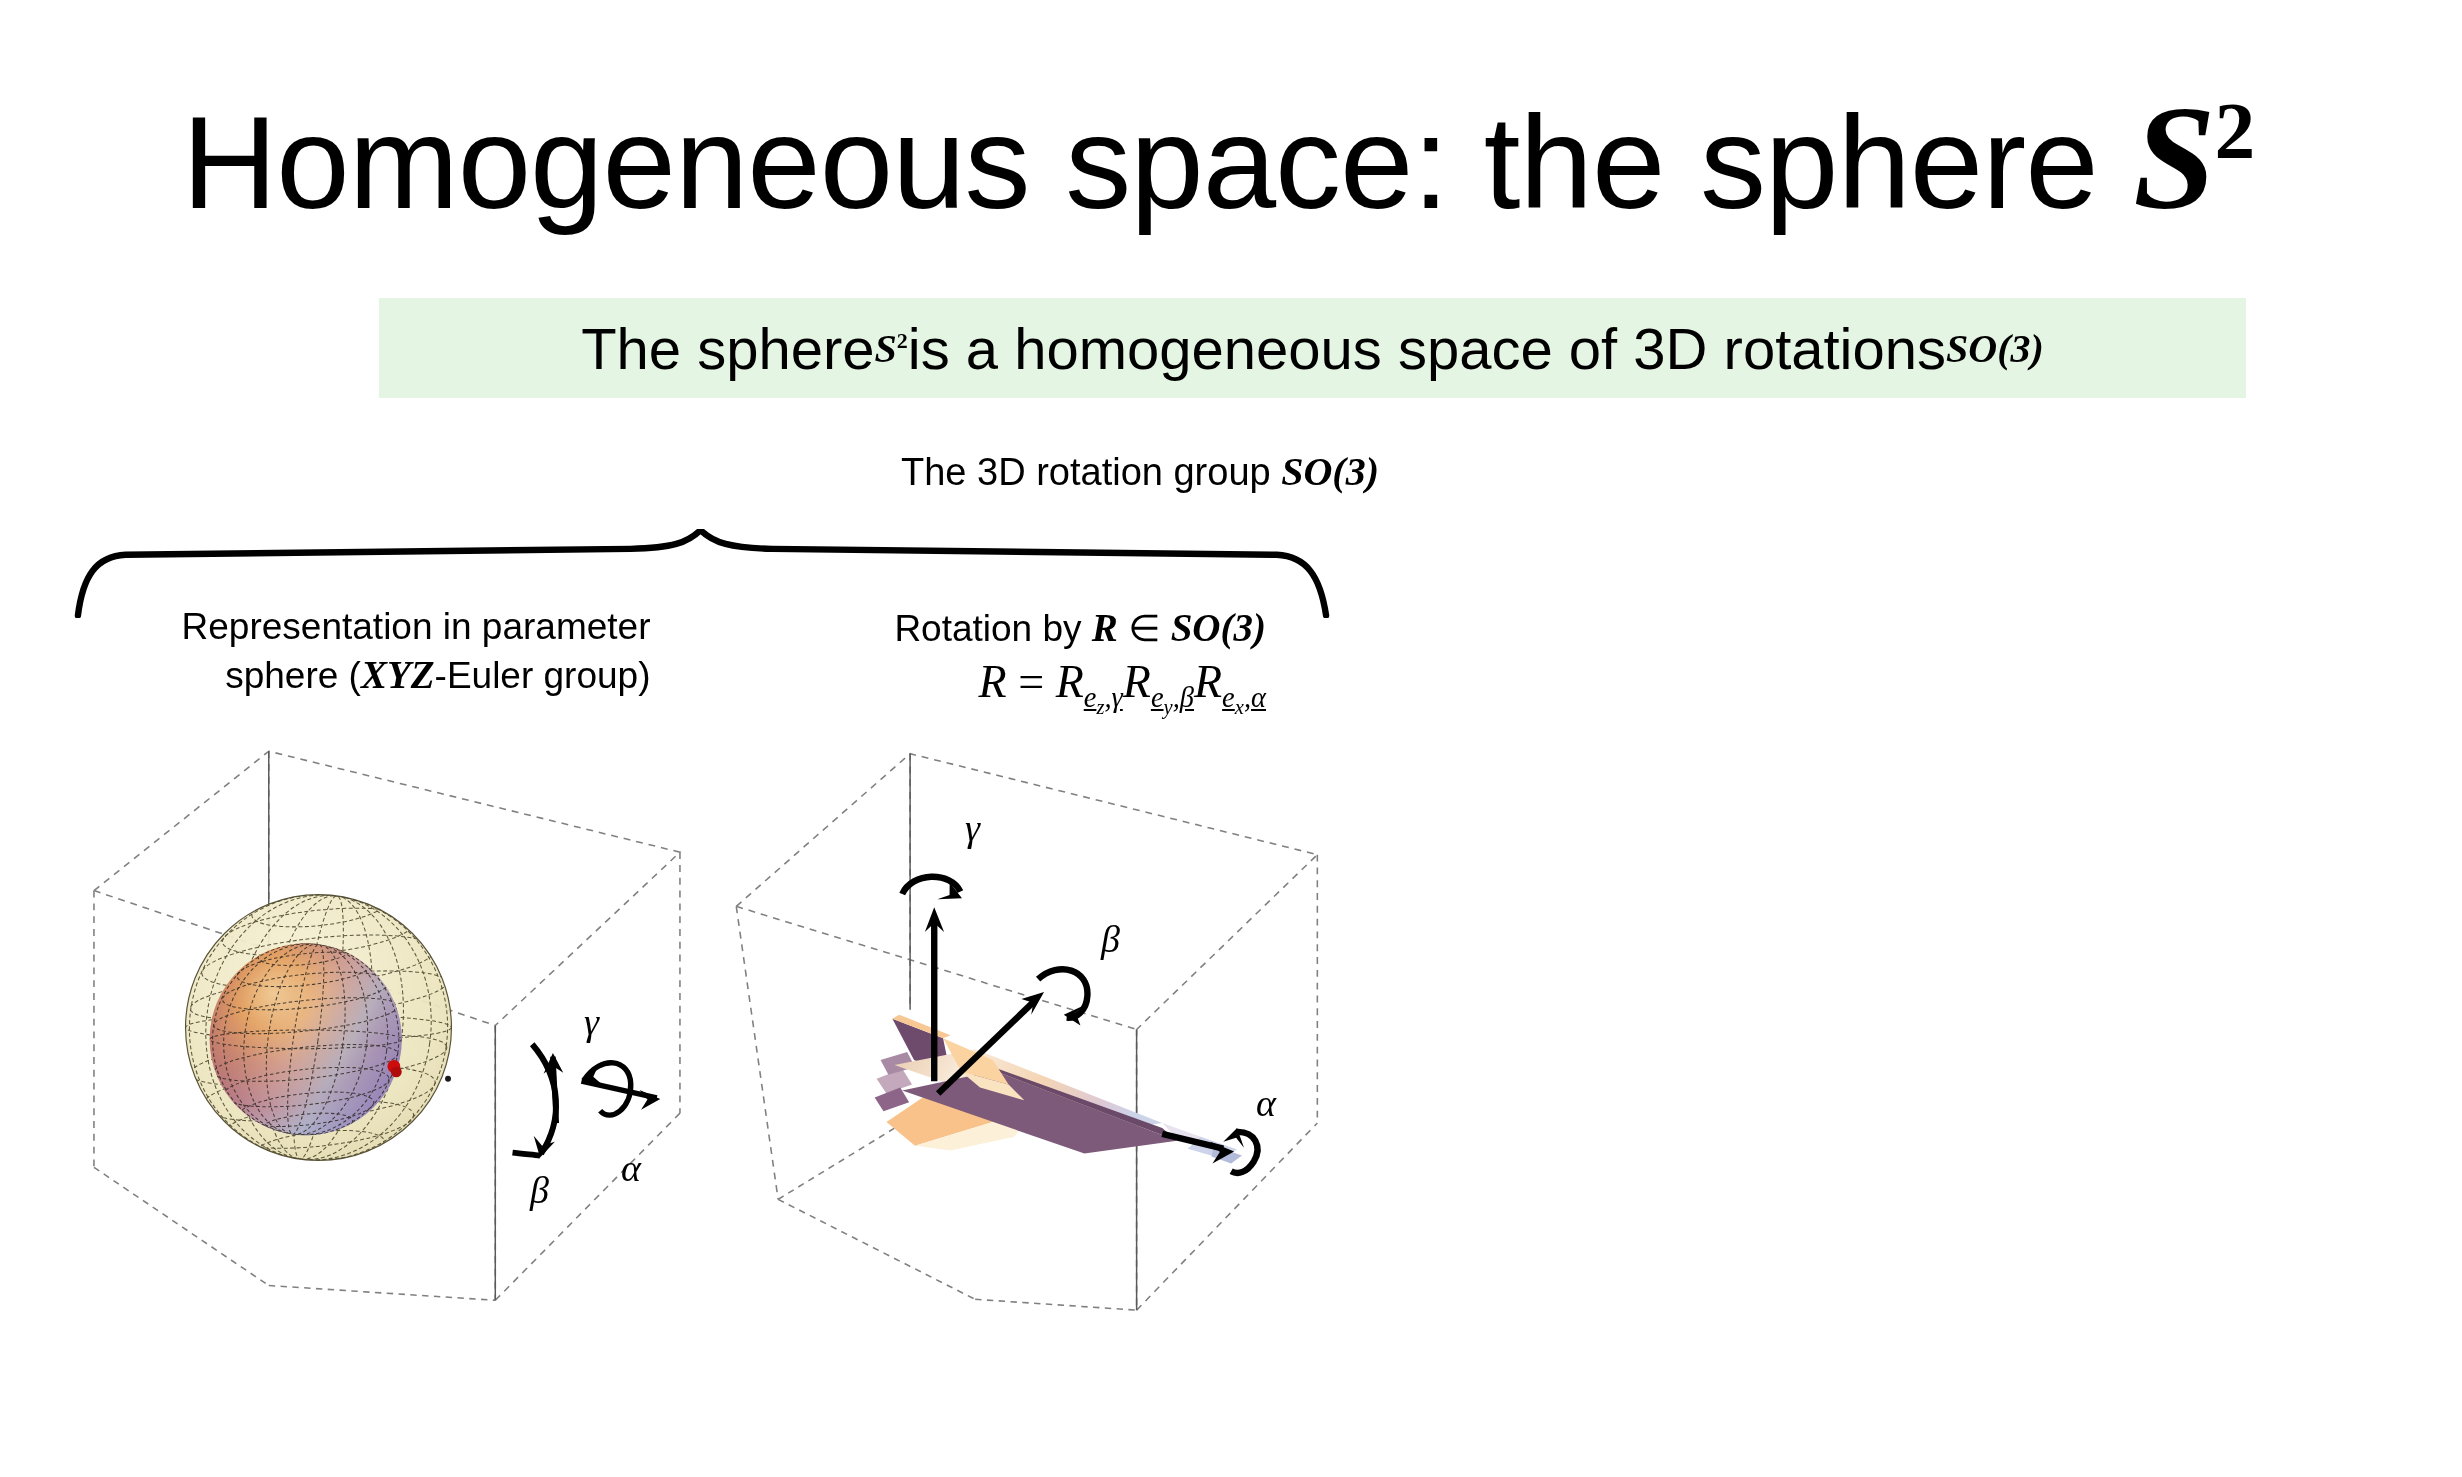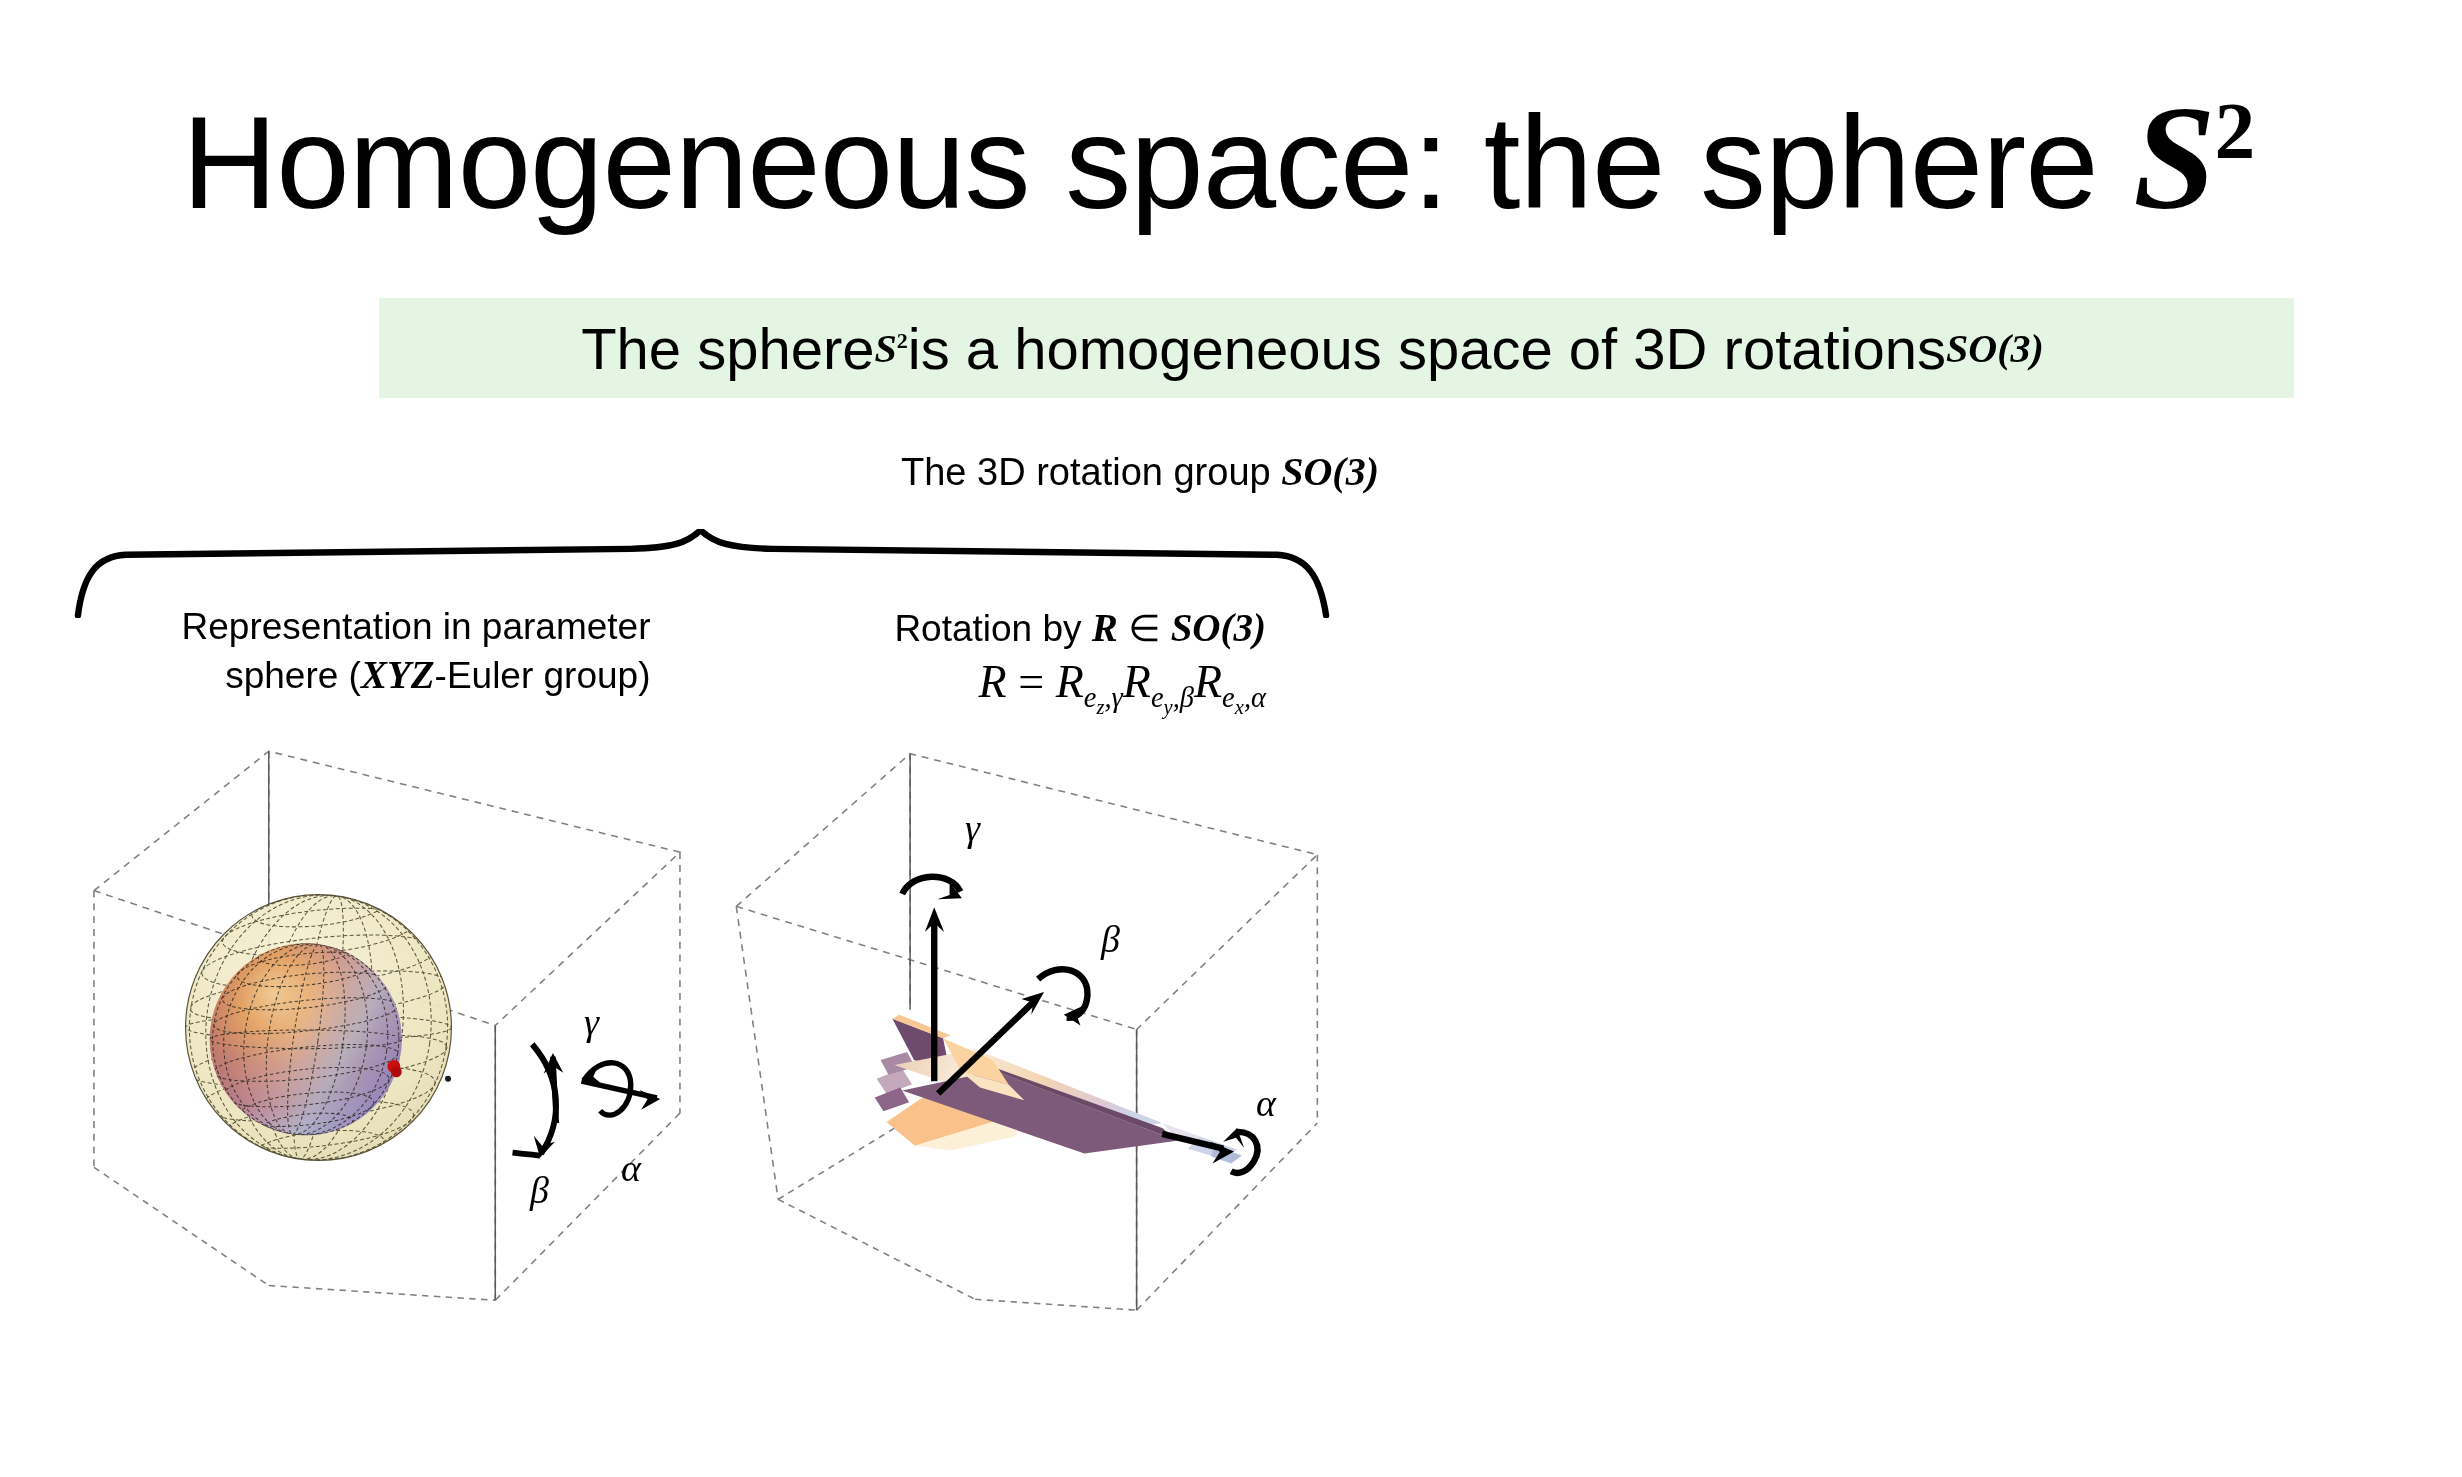--- a/index.html
+++ b/index.html
@@ -43,21 +43,20 @@
     font-style: normal;
     font-family: "Liberation Serif", serif;
   }
 
   
   .highlight-band {
     position: absolute;
     left: 379px; top: 298px;
     width: 1867px; height: 100px;
     background: #e5f5e4;
-    padding-left: 48px;
   }
   .highlight-text {
     position: absolute;
     left: 0; top: 0;
     width: 1867px; height: 100px;
     display: flex;
     align-items: center;
     justify-content: center;
     font-size: 58px;
     white-space: nowrap;
@@ -100,20 +99,21 @@
   .formula {
     font-family: "Liberation Serif", serif;
     font-style: italic;
     font-size: 46px;
     white-space: nowrap;
   }
   .formula .sub {
     font-size: 0.62em;
     vertical-align: sub;
     font-style: italic;
+    text-decoration: underline;
   }
   .formula .sub .sub2 {
     font-size: 0.72em;
     vertical-align: sub;
   }
   .formula .op { font-style: normal; }
 
   
   .figure { position: absolute; }
   .fig-left  { left: 89px;  top: 734px; width: 655px; height: 586px; }

